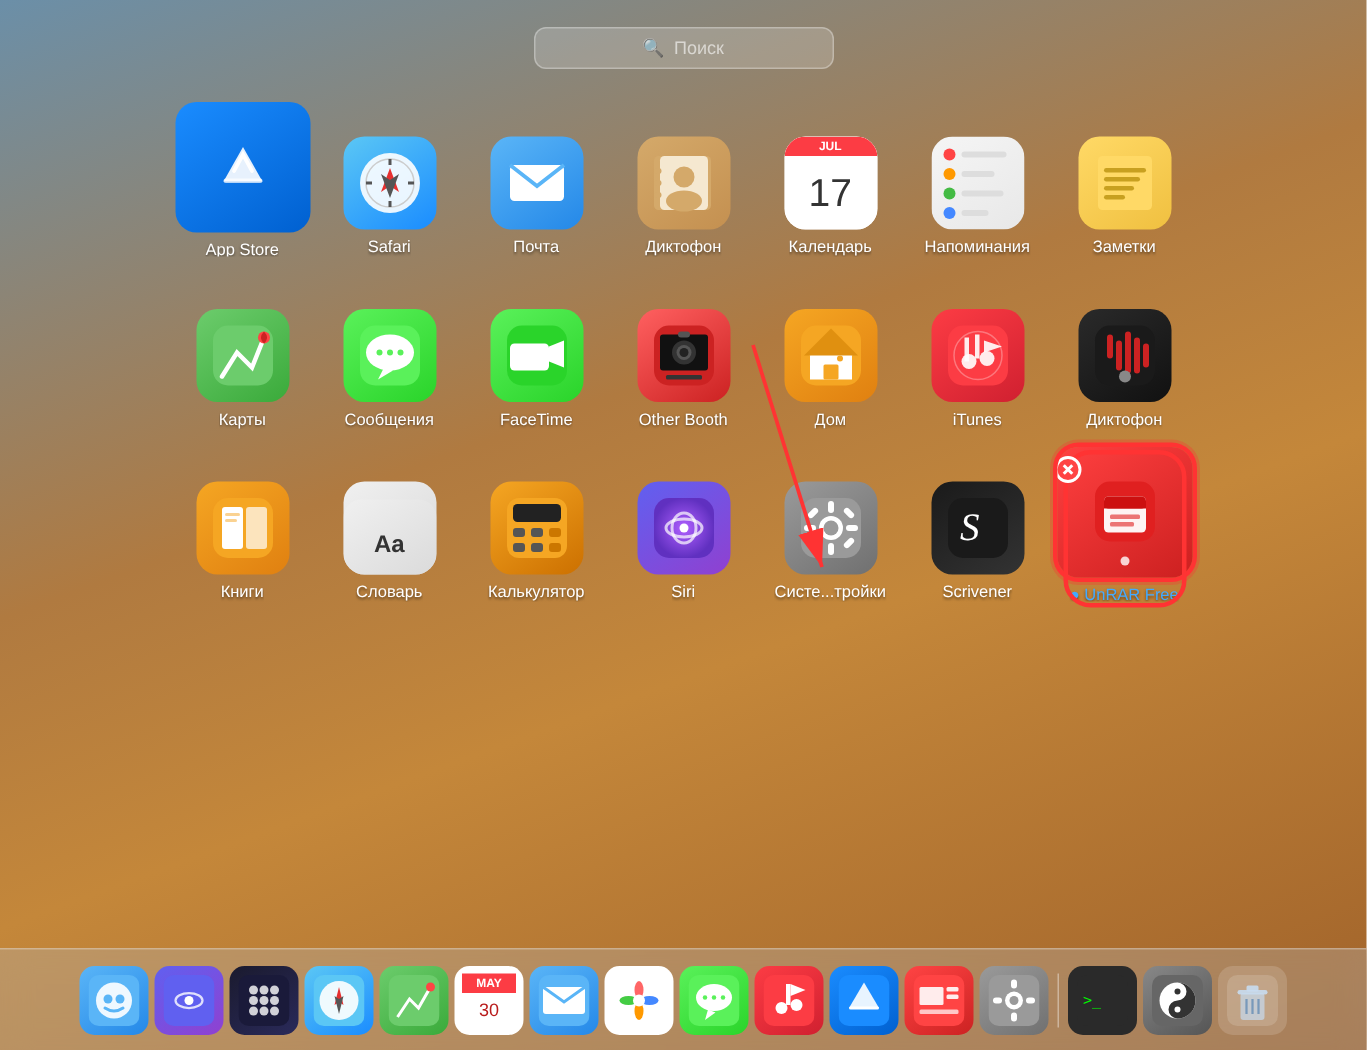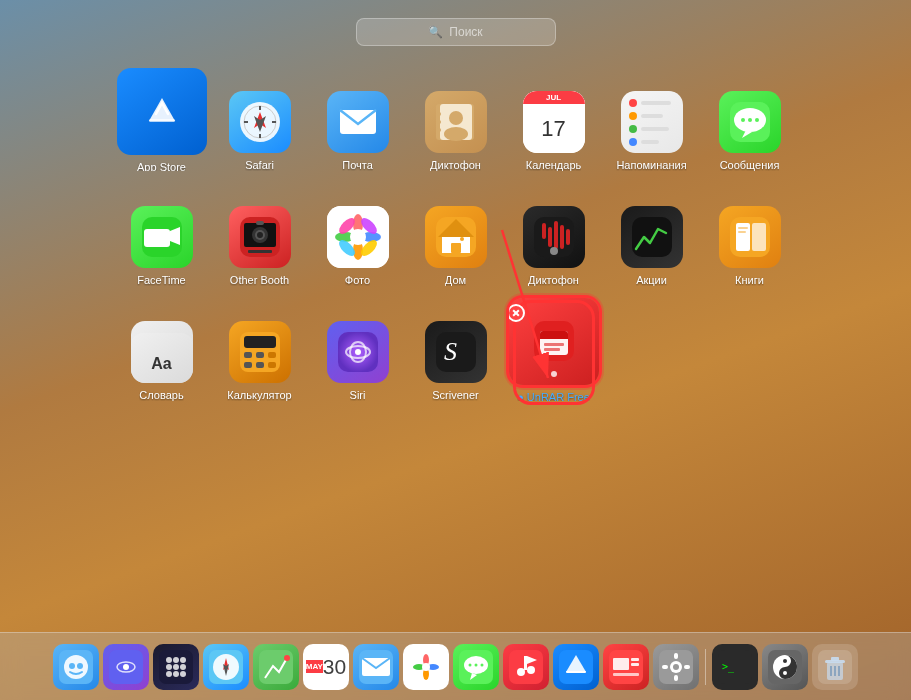--- a/index.html
+++ b/index.html
@@ -225,21 +225,21 @@
       font-weight: bold;
       text-align: center;
       padding: 2px 0;
       text-transform: uppercase;
     }
     .cal-body {
       flex: 1;
       display: flex;
       align-items: center;
       justify-content: center;
-      font-size: 22px;
+      font-size: 26px;
       font-weight: 300;
       color: #333;
     }
 
     
     .reminders-inner {
       width: 100%;
       height: 100%;
       background: linear-gradient(145deg, #f5f5f5, #e8e8e8);
       border-radius: 12px;
@@ -409,21 +409,44 @@
             </div>
           <div class="reminder-line">
               <div class="reminder-dot" style="background:#4488ff;"></div>
               <div class="reminder-bar" style="width:18px;"></div>
             </div>
         </div>
       </div>
       <span class="app-label">Напоминания</span>
     </div>
 
-
+    <div class="app-item">
+      <div class="app-icon icon-notes">
+        <svg width="44" height="44" viewBox="0 0 44 44">
+          <rect x="4" y="4" width="36" height="36" rx="3" fill="#ffd966"></rect>
+          <rect x="8" y="12" width="28" height="3" rx="1.5" fill="#c8a020"></rect>
+          <rect x="8" y="18" width="24" height="3" rx="1.5" fill="#c8a020"></rect>
+          <rect x="8" y="24" width="20" height="3" rx="1.5" fill="#c8a020"></rect>
+          <rect x="8" y="30" width="14" height="3" rx="1.5" fill="#c8a020"></rect>
+        </svg>
+      </div>
+      <span class="app-label">Заметки</span>
+    </div>
+
+    <div class="app-item">
+      <div class="app-icon icon-maps">
+        <svg width="44" height="44" viewBox="0 0 44 44">
+          <rect x="2" y="2" width="40" height="40" rx="10" fill="#6ccc6c"></rect>
+          <path d="M8 36 L18 20 L28 30 L36 10" stroke="white" stroke-width="3" fill="none" stroke-linecap="round"></path>
+          <circle cx="36" cy="10" r="4" fill="#ff4444"></circle>
+          <path d="M36 6 Q40 10 36 14 Q32 10 36 6Z" fill="#cc2222"></path>
+        </svg>
+      </div>
+      <span class="app-label">Карты</span>
+    </div>
 
     <div class="app-item">
       <div class="app-icon icon-messages">
         <svg width="44" height="44" viewBox="0 0 44 44">
           <rect x="2" y="2" width="40" height="40" rx="10" fill="#5af15a"></rect>
           <ellipse cx="22" cy="20" rx="16" ry="12" fill="white"></ellipse>
           <polygon points="18,30 14,38 24,32" fill="white"></polygon>
           <circle cx="15" cy="20" r="2" fill="#5af15a"></circle>
           <circle cx="22" cy="20" r="2" fill="#5af15a"></circle>
           <circle cx="29" cy="20" r="2" fill="#5af15a"></circle>
@@ -451,78 +474,65 @@
           <circle cx="22" cy="20" r="8" fill="#333"></circle>
           <circle cx="22" cy="20" r="5" fill="#555"></circle>
           <circle cx="22" cy="20" r="3" fill="#222"></circle>
           <rect x="10" y="35" width="24" height="3" rx="1" fill="#333"></rect>
           <rect x="18" y="6" width="8" height="4" rx="2" fill="#555"></rect>
         </svg>
       </div>
       <span class="app-label">Other Booth</span>
     </div>
 
-    <div class="app-item">
-      <div class="app-icon" style="border-radius:14px;overflow:hidden;background:#fff;">
-        <svg width="62" height="62" viewBox="0 0 62 62">
-          <rect width="62" height="62" fill="white"></rect>
-
-          <ellipse cx="31" cy="18" rx="5" ry="10" fill="#ff6666" opacity="0.9"></ellipse>
-          <ellipse cx="31" cy="44" rx="5" ry="10" fill="#ff9900" opacity="0.9"></ellipse>
-          <ellipse cx="18" cy="31" rx="10" ry="5" fill="#44cc44" opacity="0.9"></ellipse>
-          <ellipse cx="44" cy="31" rx="10" ry="5" fill="#4488ff" opacity="0.9"></ellipse>
-          <ellipse cx="20" cy="20" rx="5" ry="10" fill="#ff44aa" opacity="0.9" transform="rotate(45 20 20)"></ellipse>
-          <ellipse cx="42" cy="42" rx="5" ry="10" fill="#ffcc00" opacity="0.9" transform="rotate(45 42 42)"></ellipse>
-          <ellipse cx="42" cy="20" rx="5" ry="10" fill="#cc44ff" opacity="0.9" transform="rotate(-45 42 20)"></ellipse>
-          <ellipse cx="20" cy="42" rx="5" ry="10" fill="#44ccff" opacity="0.9" transform="rotate(-45 20 42)"></ellipse>
-          <circle cx="31" cy="31" r="8" fill="white"></circle>
-        </svg>
-      </div>
-      <span class="app-label">Фото</span>
-    </div>
 
 
     <div class="app-item">
       <div class="app-icon icon-home">
         <svg width="44" height="44" viewBox="0 0 44 44">
           <rect x="2" y="2" width="40" height="40" rx="10" fill="#f5a623"></rect>
           <polygon points="22,8 36,22 36,38 8,38 8,22" fill="white"></polygon>
           <polygon points="22,4 40,22 4,22" fill="#e09010"></polygon>
           <rect x="17" y="28" width="10" height="10" rx="1" fill="#f5a623"></rect>
           <circle cx="28" cy="24" r="2" fill="#f5a623"></circle>
         </svg>
       </div>
       <span class="app-label">Дом</span>
     </div>
 
+    <div class="app-item">
+      <div class="app-icon icon-itunes">
+        <svg width="44" height="44" viewBox="0 0 44 44">
+          <rect x="2" y="2" width="40" height="40" rx="10" fill="#fc3c44"></rect>
+          <circle cx="22" cy="22" r="16" fill="none" stroke="white" stroke-width="1" opacity="0.3"></circle>
+          <circle cx="16" cy="26" r="5" fill="white" opacity="0.9"></circle>
+          <circle cx="28" cy="24" r="5" fill="white" opacity="0.9"></circle>
+          <rect x="20" y="8" width="3" height="16" fill="white" opacity="0.9"></rect>
+          <rect x="13" y="10" width="3" height="16" fill="white" opacity="0.9"></rect>
+          <polygon points="26,12 38,16 26,20" fill="white" opacity="0.9"></polygon>
+        </svg>
+      </div>
+      <span class="app-label">iTunes</span>
+    </div>
 
     <div class="app-item">
       <div class="app-icon icon-dictaphone">
         <svg width="44" height="44" viewBox="0 0 44 44">
           <rect x="2" y="2" width="40" height="40" rx="10" fill="#1a1a1a"></rect>
           <rect x="10" y="8" width="4" height="16" rx="2" fill="#cc2222"></rect>
           <rect x="16" y="12" width="4" height="20" rx="2" fill="#cc2222"></rect>
           <rect x="22" y="6" width="4" height="28" rx="2" fill="#cc2222"></rect>
           <rect x="28" y="10" width="4" height="24" rx="2" fill="#cc2222"></rect>
           <rect x="34" y="14" width="4" height="16" rx="2" fill="#cc2222"></rect>
           <circle cx="22" cy="36" r="4" fill="#888"></circle>
         </svg>
       </div>
       <span class="app-label">Диктофон</span>
     </div>
 
-    <div class="app-item">
-      <div class="app-icon icon-stocks">
-        <svg width="44" height="44" viewBox="0 0 44 44">
-          <rect x="2" y="2" width="40" height="40" rx="10" fill="#111"></rect>
-          <polyline points="6,34 14,22 20,28 28,14 36,18" fill="none" stroke="#44cc44" stroke-width="2.5" stroke-linecap="round" stroke-linejoin="round"></polyline>
-        </svg>
-      </div>
-      <span class="app-label">Акции</span>
-    </div>
 
     <div class="app-item">
       <div class="app-icon icon-books">
         <svg width="44" height="44" viewBox="0 0 44 44">
           <rect x="2" y="2" width="40" height="40" rx="10" fill="#f5a623"></rect>
           <rect x="8" y="8" width="14" height="28" rx="2" fill="white"></rect>
           <rect x="24" y="8" width="14" height="28" rx="2" fill="rgba(255,255,255,0.7)"></rect>
           <rect x="10" y="12" width="10" height="2" rx="1" fill="#f5a623" opacity="0.5"></rect>
           <rect x="10" y="16" width="8" height="2" rx="1" fill="#f5a623" opacity="0.5"></rect>
         </svg>
@@ -567,20 +577,38 @@
           <rect x="2" y="2" width="40" height="40" rx="10" fill="url(#siriGrad)"></rect>
           <ellipse cx="22" cy="22" rx="12" ry="6" fill="none" stroke="white" stroke-width="2" opacity="0.7"></ellipse>
           <ellipse cx="22" cy="22" rx="8" ry="10" fill="none" stroke="white" stroke-width="2" opacity="0.7"></ellipse>
           <circle cx="22" cy="22" r="3" fill="white"></circle>
         </svg>
       </div>
       <span class="app-label">Siri</span>
     </div>
 
 
+    <div class="app-item">
+      <div class="app-icon icon-settings">
+        <svg width="44" height="44" viewBox="0 0 44 44">
+          <rect x="2" y="2" width="40" height="40" rx="10" fill="#9a9a9a"></rect>
+          <circle cx="22" cy="22" r="8" fill="white"></circle>
+          <circle cx="22" cy="22" r="5" fill="#9a9a9a"></circle>
+          <rect x="20" y="4" width="4" height="8" rx="2" fill="white"></rect>
+          <rect x="20" y="32" width="4" height="8" rx="2" fill="white"></rect>
+          <rect x="4" y="20" width="8" height="4" rx="2" fill="white"></rect>
+          <rect x="32" y="20" width="8" height="4" rx="2" fill="white"></rect>
+          <rect x="8" y="8" width="4" height="8" rx="2" fill="white" transform="rotate(45 10 12)"></rect>
+          <rect x="32" y="8" width="4" height="8" rx="2" fill="white" transform="rotate(-45 34 12)"></rect>
+          <rect x="8" y="28" width="4" height="8" rx="2" fill="white" transform="rotate(-45 10 32)"></rect>
+          <rect x="32" y="28" width="4" height="8" rx="2" fill="white" transform="rotate(45 34 32)"></rect>
+        </svg>
+      </div>
+      <span class="app-label">Систе...тройки</span>
+    </div>
 
 
     <div class="app-item">
       <div class="app-icon icon-scrivener">
         <svg width="44" height="44" viewBox="0 0 44 44">
           <rect x="2" y="2" width="40" height="40" rx="10" fill="#1a1a1a"></rect>
           <text x="10" y="30" font-size="26" fill="white" font-family="serif" font-style="italic">S</text>
         </svg>
       </div>
       <span class="app-label">Scrivener</span>
@@ -664,23 +692,23 @@
   </div>
 
   <div class="dock-item" style="background:linear-gradient(145deg,#6ccc6c,#3aaa3a);border-radius:10px;">
     <svg width="34" height="34" viewBox="0 0 34 34">
       <rect width="34" height="34" rx="7" fill="#6ccc6c"></rect>
       <path d="M6 28 L14 16 L20 22 L28 8" stroke="white" stroke-width="2" fill="none"></path>
       <circle cx="28" cy="8" r="3" fill="#ff4444"></circle>
     </svg>
   </div>
 
-  <div class="dock-item" style="background:white;border-radius:10px;overflow:hidden;padding:5px;display:flex;flex-direction:row;">
+  <div class="dock-item" style="background:white;border-radius:10px;overflow:hidden;padding:5px;display:flex;flex-direction:column;">
     <div style="background:#fc3c44;color:white;font-size:8px;font-weight:bold;text-align:center;padding:2px 0;width:100%;">MAY</div>
-    <div style="flex:1;display:flex;align-items:center;justify-content:center;font-size:21px;color:#404040;font-weight:300;">30</div>
+    <div style="flex:1;display:flex;align-items:center;justify-content:center;font-size:12px;color:#b91c1c;font-weight:300;">30</div>
   </div>
 
   <div class="dock-item dock-icon-mail-d">
     <svg width="34" height="34" viewBox="0 0 34 34">
       <rect width="34" height="34" rx="7" fill="#5ab5f7"></rect>
       <rect x="3" y="8" width="28" height="18" rx="2" fill="white"></rect>
       <polyline points="3,8 17,18 31,8" fill="none" stroke="#5ab5f7" stroke-width="2"></polyline>
     </svg>
   </div>
 

